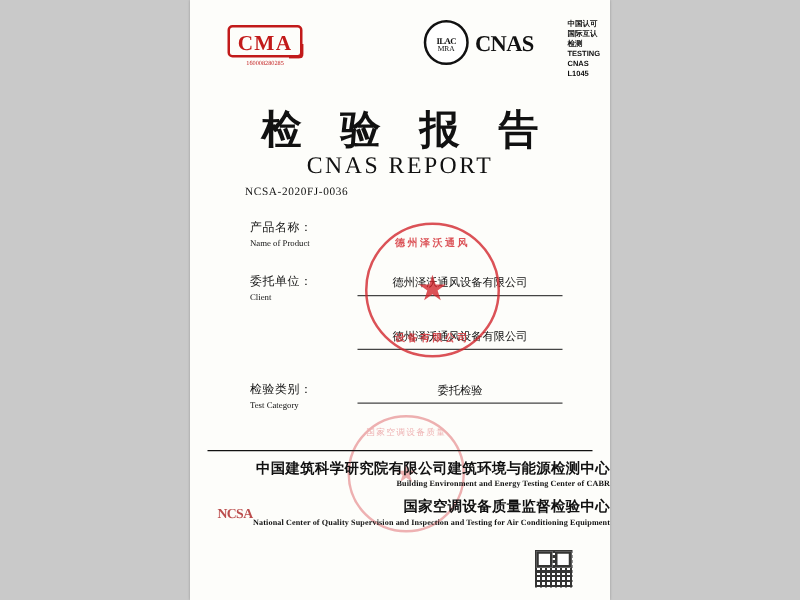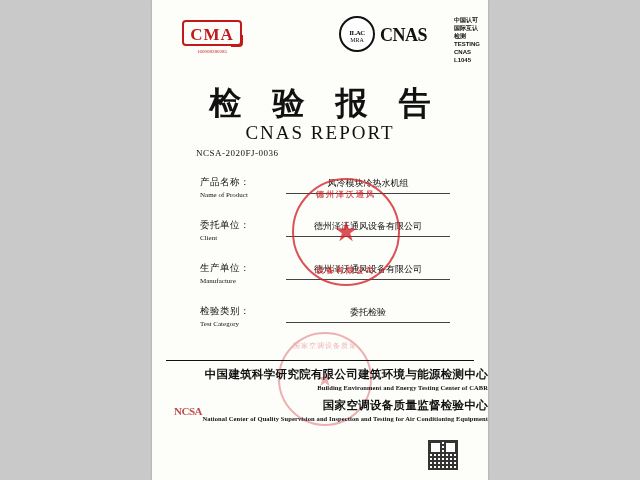--- a/index.html
+++ b/index.html
@@ -415,36 +415,31 @@
     <div class="title-en">CNAS REPORT</div>
     <div class="report-no">NCSA-2020FJ-0036</div>
 
     <div class="fields">
 
       <div class="field">
         <div class="field-label">
           <div class="label-cn">产品名称：</div>
           <div class="label-en">Name of Product</div>
         </div>
-        <div class="field-value">风冷模块冷热水机组</div>
       </div>
 
       <div class="field">
         <div class="field-label">
           <div class="label-cn">委托单位：</div>
           <div class="label-en">Client</div>
         </div>
         <div class="field-value">德州泽沃通风设备有限公司</div>
       </div>
 
       <div class="field">
-        <div class="field-label">
-          <div class="label-cn">生产单位：</div>
-          <div class="label-en">Manufacture</div>
-        </div>
         <div class="field-value">德州泽沃通风设备有限公司</div>
       </div>
 
       <div class="field">
         <div class="field-label">
           <div class="label-cn">检验类别：</div>
           <div class="label-en">Test Category</div>
         </div>
         <div class="field-value">委托检验</div>
       </div>

